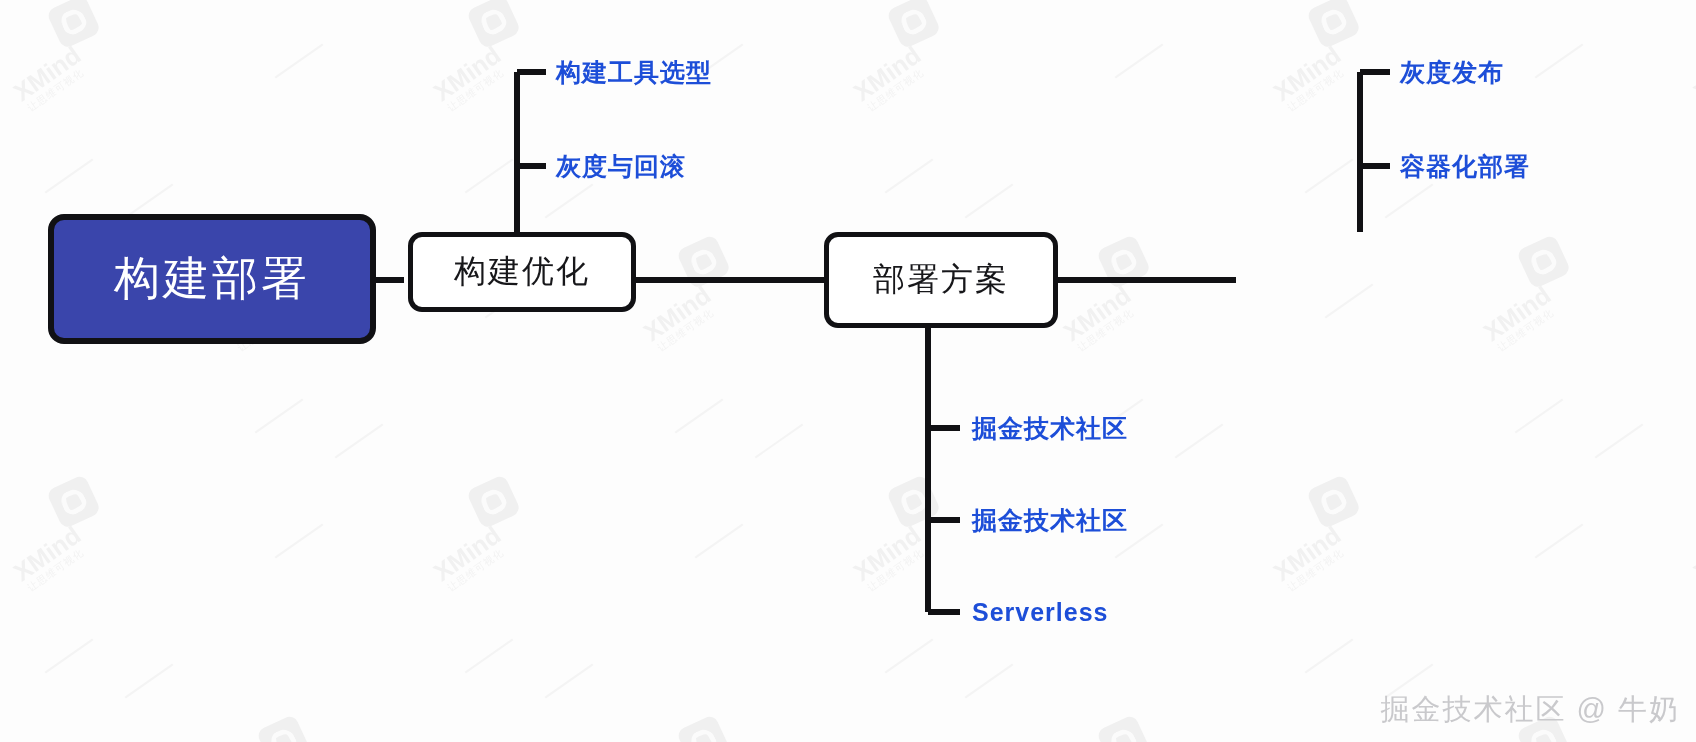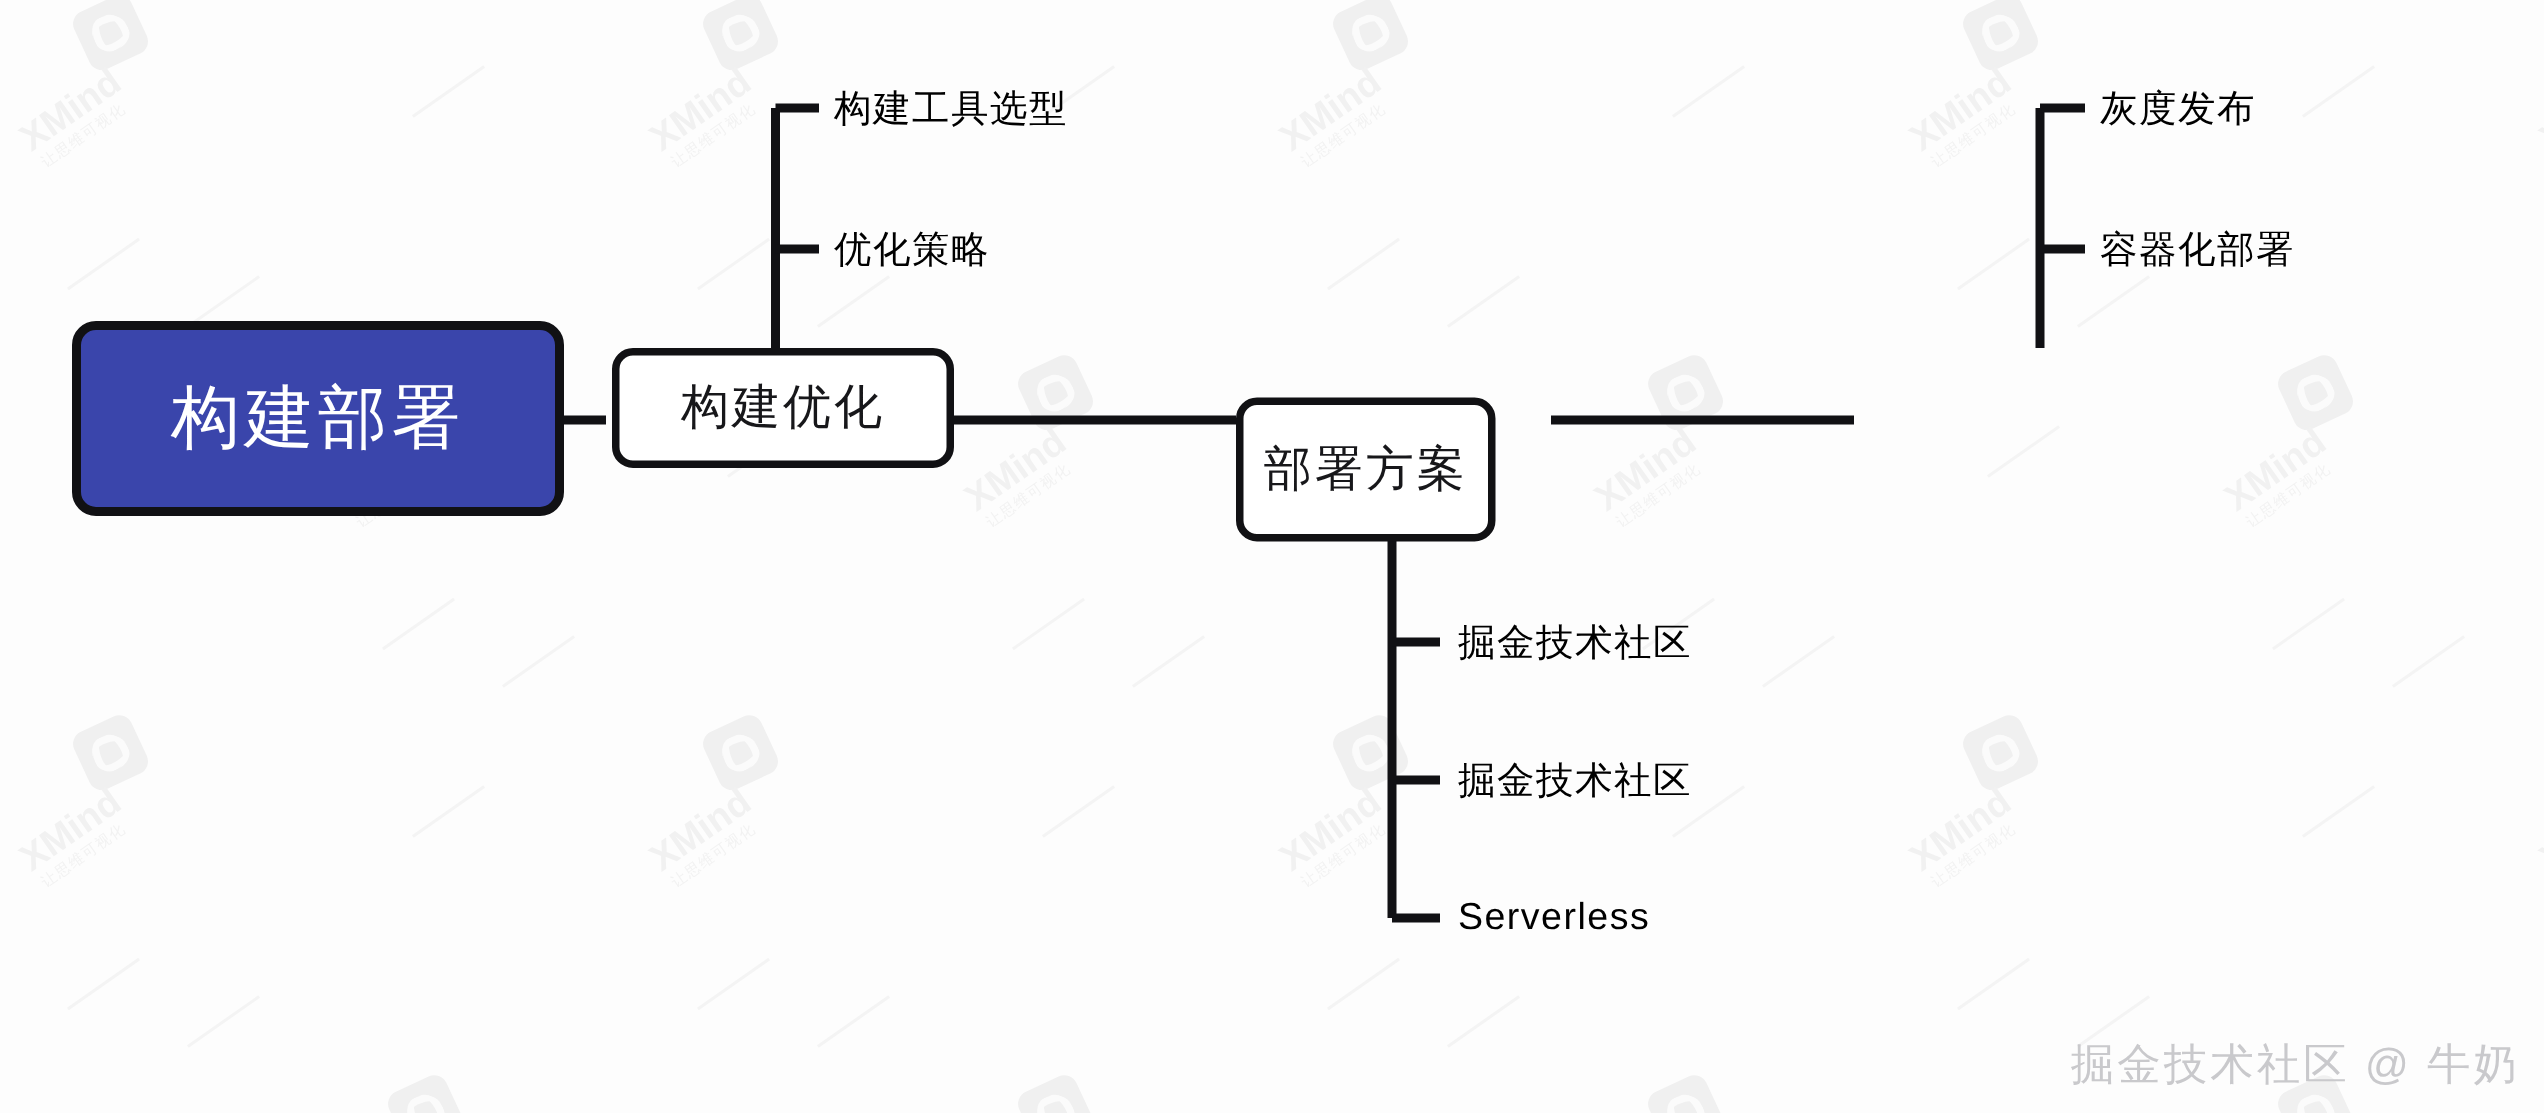--- a/index.html
+++ b/index.html
@@ -123,43 +123,42 @@
   }
   #node-build {
     left: 408px;
     top: 232px;
     width: 228px;
     height: 80px;
   }
   #node-deploy {
     left: 824px;
     top: 232px;
-    width: 173px;
+    width: 234px;
     height: 96px;
-    margin-top: 33px;
   }
   #node-gray {
     left: 1236px;
     top: 232px;
     width: 248px;
     height: 96px;
   }
   #node-build .node-label,
   #node-deploy .node-label,
   #node-gray .node-label {
     font-size: 32px;
     letter-spacing: 2px;
   }
 
   .leaf-label {
     position: absolute;
     z-index: 2;
     font-size: 25px;
-    font-weight: 400;
-    color: #000000;
+    font-weight: 700;
+    color: #1d4ed8;
     white-space: nowrap;
     letter-spacing: 1px;
     transform: translateY(-50%);
   }
 
   #attribution {
     position: absolute;
     right: 16px;
     bottom: 12px;
     z-index: 3;
@@ -322,21 +321,21 @@
   <div class="node-box" id="node-build">
     <span class="node-label">构建优化</span>
   </div>
 
   <div class="node-box" id="node-deploy">
     <span class="node-label">部署方案</span>
   </div>
 
 
   <div class="leaf-label" style="left:556px; top:72px;">构建工具选型</div>
-  <div class="leaf-label" style="left:556px; top:166px;">优化策略</div>
+  <div class="leaf-label" style="left:556px; top:166px;">灰度与回滚</div>
 
   <div class="leaf-label" style="left:972px; top:428px;">掘金技术社区</div>
   <div class="leaf-label" style="left:972px; top:520px;">掘金技术社区</div>
   <div class="leaf-label" style="left:972px; top:612px;">Serverless</div>
 
   <div class="leaf-label" style="left:1400px; top:72px;">灰度发布</div>
   <div class="leaf-label" style="left:1400px; top:166px;">容器化部署</div>
 
   <div id="attribution">掘金技术社区 @ 牛奶</div>
 

